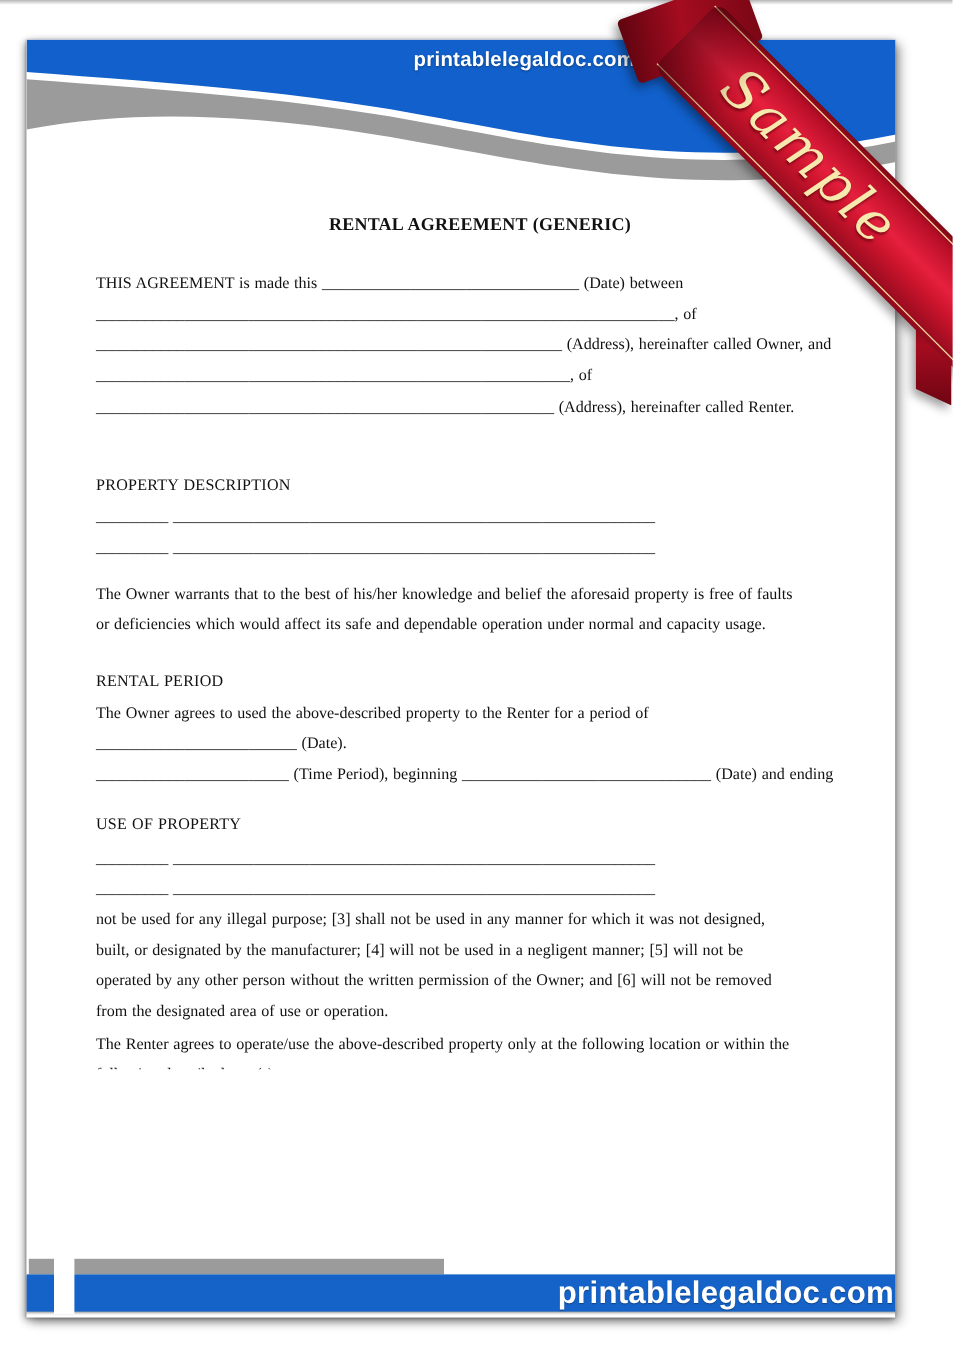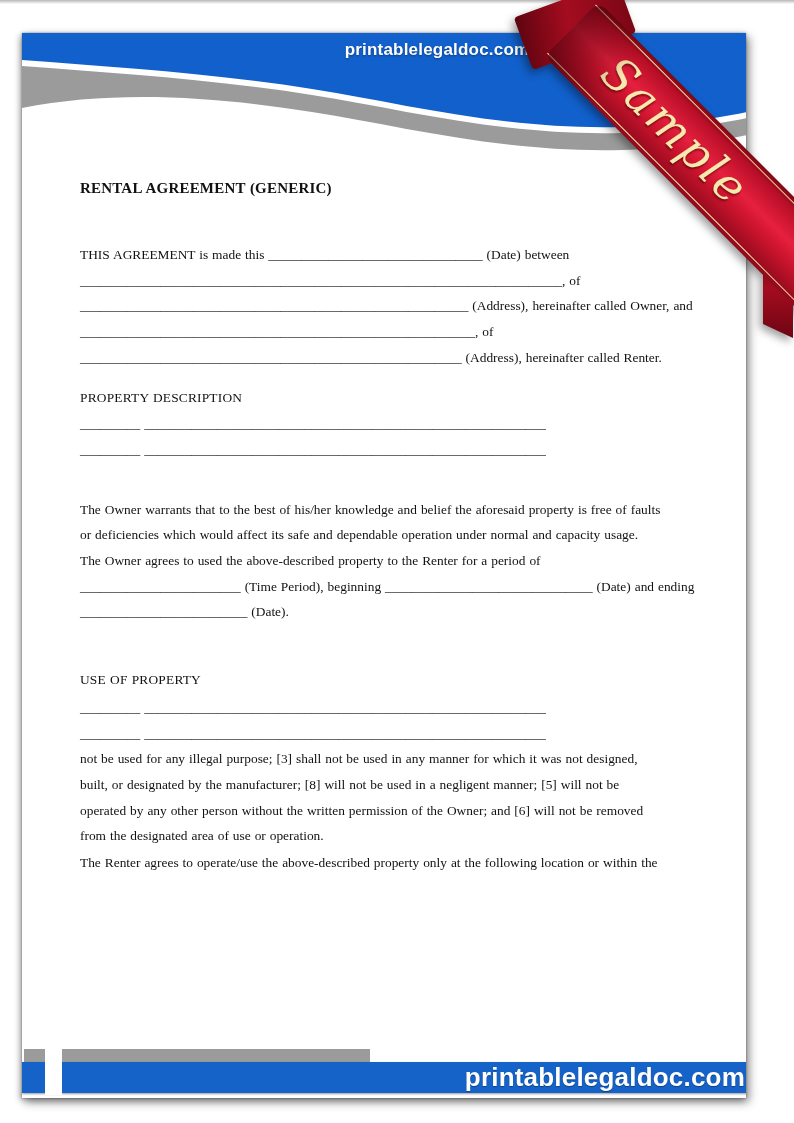--- a/index.html
+++ b/index.html
@@ -33,32 +33,32 @@
     font-family:"Liberation Sans",sans-serif;font-weight:bold;font-size:17px;color:#fff;
     letter-spacing:.2px;text-shadow:0 1px 2px rgba(0,0,0,.35);
   }
 
   
   .body-text{
     position:absolute;left:58px;top:140px;width:640px;
     font-size:13.4px;line-height:25.7px;word-spacing:.6px;
   }
   .doc-title{
-    padding-top:4px;height:26px;line-height:22px;
+    padding-top:4px;height:26px;line-height:22px;text-align:center;
     font-weight:bold;font-size:15px;letter-spacing:.2px;
   }
   .line{white-space:nowrap;}
   .sec-heading{letter-spacing:.2px;}
-  .mt-intro{margin-top:43px;}
-  .mt-prop-h{margin-top:14px;}
+  .mt-intro{margin-top:24px;}
+  .mt-prop-h{margin-top:39px;}
   .mt-prop-b{margin-top:1px;}
-  .mt-warr{margin-top:34px;}
+  .mt-warr{margin-top:13px;}
   .mt-rent-h{margin-top:22px;}
   .mt-rent-l{margin-top:0;}
-  .mt-use-h{margin-top:42px;}
+  .mt-use-h{margin-top:16px;}
   .mt-use-b{margin-top:2px;}
   .mt-renter{margin-top:30px;}
   .mt-area-h{margin-top:26px;}
   .area-lines{margin-top:1px;height:34px;overflow:hidden;}
 
   
   .foot-gray{position:absolute;left:2px;top:1016px;width:346px;height:13px;background:var(--wave-gray);}
   .foot-blue{position:absolute;left:0;top:1029px;width:750px;height:31px;background:var(--footer-blue);
     box-shadow:0 1px 2px rgba(0,0,0,.4);}
   .foot-notch{position:absolute;left:23px;top:1014px;width:17px;height:48px;background:#fff;}
@@ -132,35 +132,36 @@
       <div>
         <div class="line mt-prop-b">_________ ____________________________________________________________</div>
         <div class="line">_________ ____________________________________________________________</div>
       </div>
 
       <div>
         <div class="line mt-warr">The Owner warrants that to the best of his/her knowledge and belief the aforesaid property is free of faults</div>
         <div class="line">or deficiencies which would affect its safe and dependable operation under normal and capacity usage.</div>
       </div>
 
+      <div class="sec-heading mt-rent-h">RENTAL PERIOD</div>
       <div>
         <div class="line mt-rent-l">The Owner agrees to used the above-described property to the Renter for a period of</div>
+        <div class="line">_________________________ (Date).</div>
         <div class="line">________________________ (Time Period), beginning _______________________________ (Date) and ending</div>
-        <div class="line">_________________________ (Date).</div>
       </div>
 
       <div class="sec-heading mt-use-h">USE OF PROPERTY</div>
       <div>
         <div class="line mt-use-b">_________ ____________________________________________________________</div>
         <div class="line">_________ ____________________________________________________________</div>
       </div>
 
       <div>
         <div class="line">not be used for any illegal purpose; [3] shall not be used in any manner for which it was not designed,</div>
-        <div class="line">built, or designated by the manufacturer; [8] will not be used in a negligent manner; [5] will not be</div>
+        <div class="line">built, or designated by the manufacturer; [4] will not be used in a negligent manner; [5] will not be</div>
         <div class="line">operated by any other person without the written permission of the Owner; and [6] will not be removed</div>
         <div class="line">from the designated area of use or operation.</div>
       </div>
 
       <div class="area-lines">
         <div class="line">The Renter agrees to operate/use the above-described property only at the following location or within the</div>
         <div class="line">following described area(s):</div>
       </div>
     </div>
 

